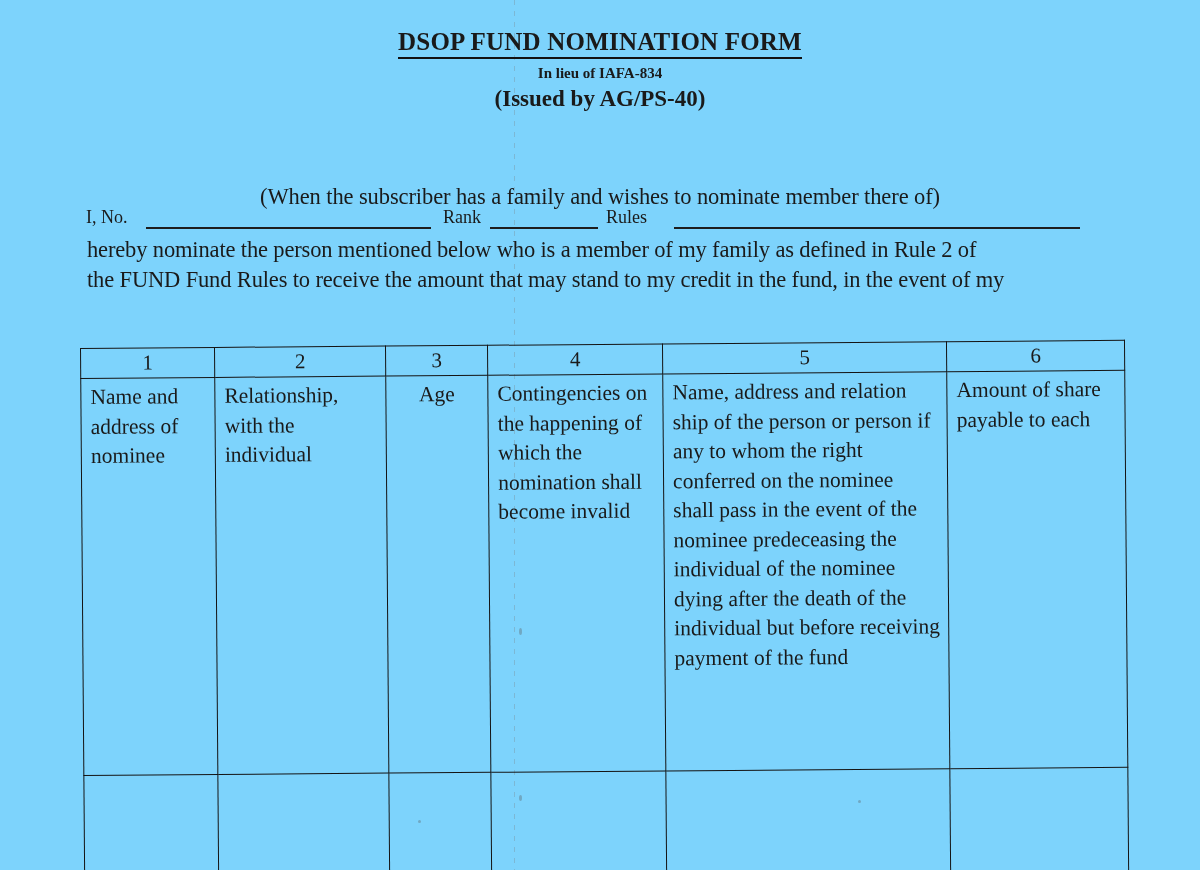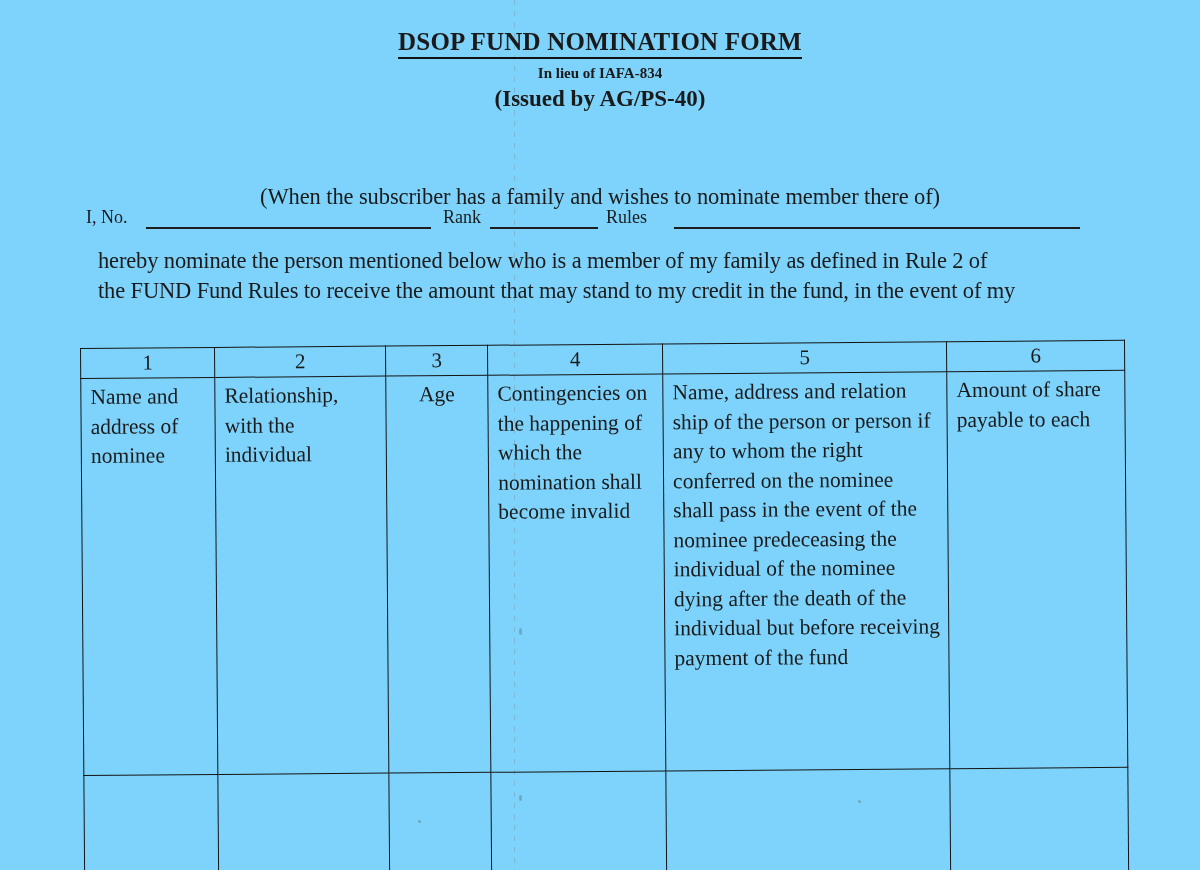--- a/index.html
+++ b/index.html
@@ -104,21 +104,21 @@
     position: absolute;
     top: 0;
     font-size: 18px;
   }
   .fl-rule {
     position: absolute;
     border-bottom: 2px solid #1d1d1d;
     height: 0;
   }
   .para {
-    margin: 12px;
+    margin: 1px;
     font-size: 22.5px;
     line-height: 30px;
     letter-spacing: -0.15px;
     text-align: justify;
     text-justify: inter-word;
   }
   .para-line { white-space: nowrap; }
 
   
   .nom-table {

